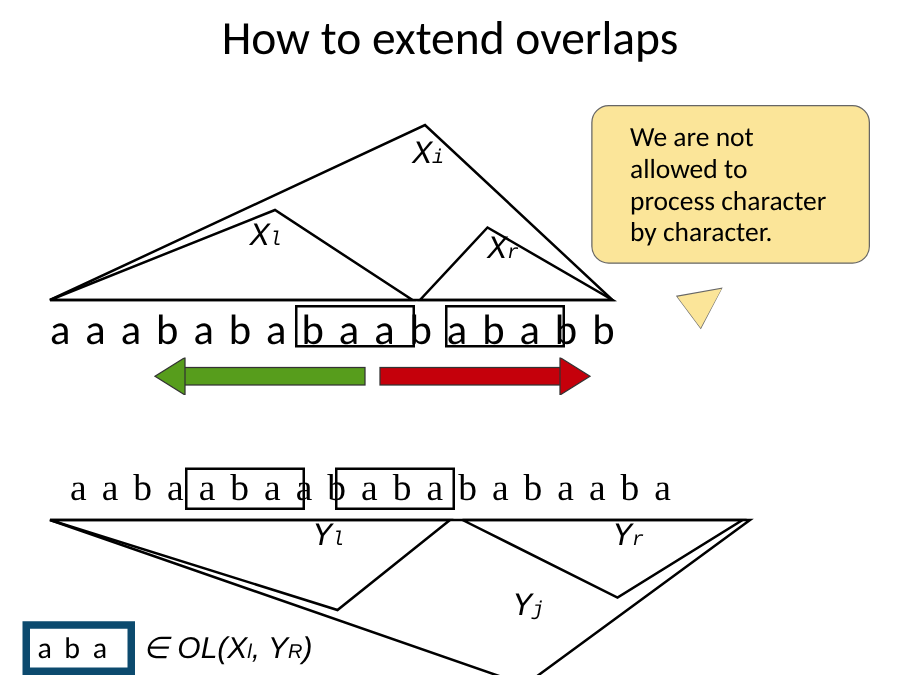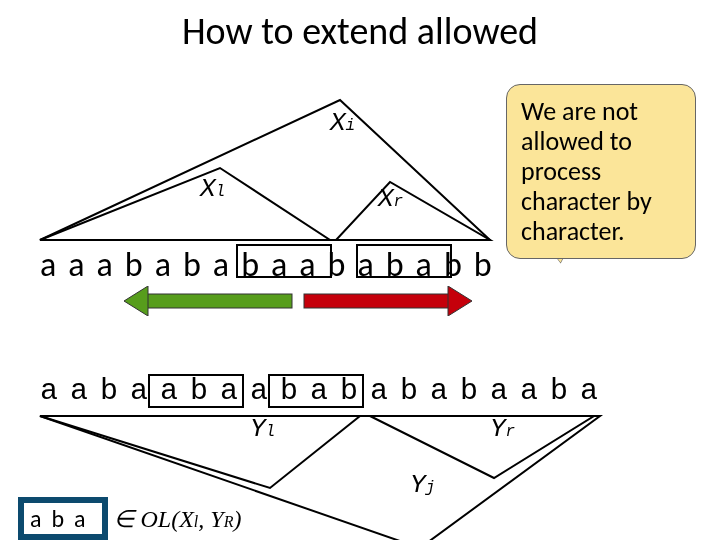--- a/index.html
+++ b/index.html
@@ -1,57 +1,57 @@
 <!DOCTYPE html>
 <html><head>
 <meta charset="utf-8">
 <style>
   * { margin: 0; padding: 0; box-sizing: border-box; }
   body { width: 720px; height: 540px; font-family: Calibri, Arial, sans-serif; background: #fff; position: relative; }
   .title { font-size: 38px; text-align: center; padding-top: 8px; }
   .stage { position: relative; width: 720px; height: 500px; }
   .row1 { position: absolute; top: 190px; left: 40px; font-size: 34px; letter-spacing: 12px; font-family: Calibri, Arial, sans-serif; }
-  .row2 { position: absolute; top: 320px; left: 40px; font-size: 30px; letter-spacing: 12px; font-family: Liberation Mono, monospace; }
+  .row2 { position: absolute; top: 320px; left: 56px; font-size: 30px; letter-spacing: 12px; font-family: Liberation Serif, serif; }
   .box { position: absolute; border: 2px solid #000; }
   .tri { position: absolute; }
   .lbl { position: absolute; font-family: Liberation Mono, monospace; font-style: italic; font-size: 26px; }
   .sub { font-size: 16px; font-style: italic; }
-  .callout { position: absolute; top: 30px; right: 24px; width: 190px; background: #fbe599; border: 1px solid #666; border-radius: 14px; padding: 12px 14px; font-size: 26px; line-height: 1.15; }
+  .callout { position: absolute; top: 30px; right: 24px; width: 223px; background: #fbe599; border: 1px solid #666; border-radius: 14px; padding: 12px 30px; font-size: 22px; line-height: 1.15; }
   .callout-tail { position: absolute; top: 180px; right: 140px; width: 0; height: 0; border-left: 14px solid transparent; border-right: 22px solid transparent; border-top: 28px solid #fbe599; transform: rotate(-10deg); }
   .callout-tail-border { position: absolute; top: 179px; right: 139px; width: 0; height: 0; border-left: 15px solid transparent; border-right: 23px solid transparent; border-top: 30px solid #666; transform: rotate(-10deg); }
   .arrow-shape { position: absolute; }
   .membership { position: absolute; top: 450px; left: 18px; font-size: 24px; font-family: Calibri, Arial, sans-serif; }
   .membership .mbox { border: 6px solid #0c4a6e; padding: 1px 6px; letter-spacing: 10px; }
-  .membership .tail { font-family: Liberation Serif, serif; font-style: italic; }
+  .membership .tail { font-family: Liberation Sans, sans-serif; font-style: italic; }
 </style>
 </head>
 <body>
 
-<div class="title">How to extend allowed</div>
+<div class="title">How to extend overlaps</div>
 
 <div class="stage">
 
   <svg class="tri" style="left:30px; top:38px; width:470px; height:150px;">
     <polygon points="10,148 460,148 310,8" fill="none" stroke="#000" stroke-width="2"></polygon>
   </svg>
   <div class="lbl" style="left:330px; top:54px;">
     <span>X</span><span class="sub">i</span>
   </div>
 
   <svg class="tri" style="left:30px; top:108px; width:310px; height:80px;">
     <polygon points="10,78 300,78 190,6" fill="none" stroke="#000" stroke-width="2"></polygon>
   </svg>
   <div class="lbl" style="left:200px; top:120px;">
     <span>X</span><span class="sub">l</span>
   </div>
 
   <svg class="tri" style="left:330px; top:122px; width:170px; height:66px;">
     <polygon points="6,64 160,64 60,6" fill="none" stroke="#000" stroke-width="2"></polygon>
   </svg>
-  <div class="lbl" style="left:378px; top:130px;">
+  <div class="lbl" style="left:390px; top:130px;">
     <span>X</span><span class="sub">r</span>
   </div>
 
   <div class="row1">aaabababaabababb</div>
 
   <div class="box" style="left:236px; top:190px; width:96px; height:34px;"></div>
   <div class="box" style="left:356px; top:190px; width:96px; height:34px;"></div>
 
   <svg class="arrow-shape" style="left:120px; top:232px; width:180px; height:30px;">
     <rect x="22" y="8" width="150" height="14" fill="#579d1c" stroke="#333" stroke-width="1"></rect>

